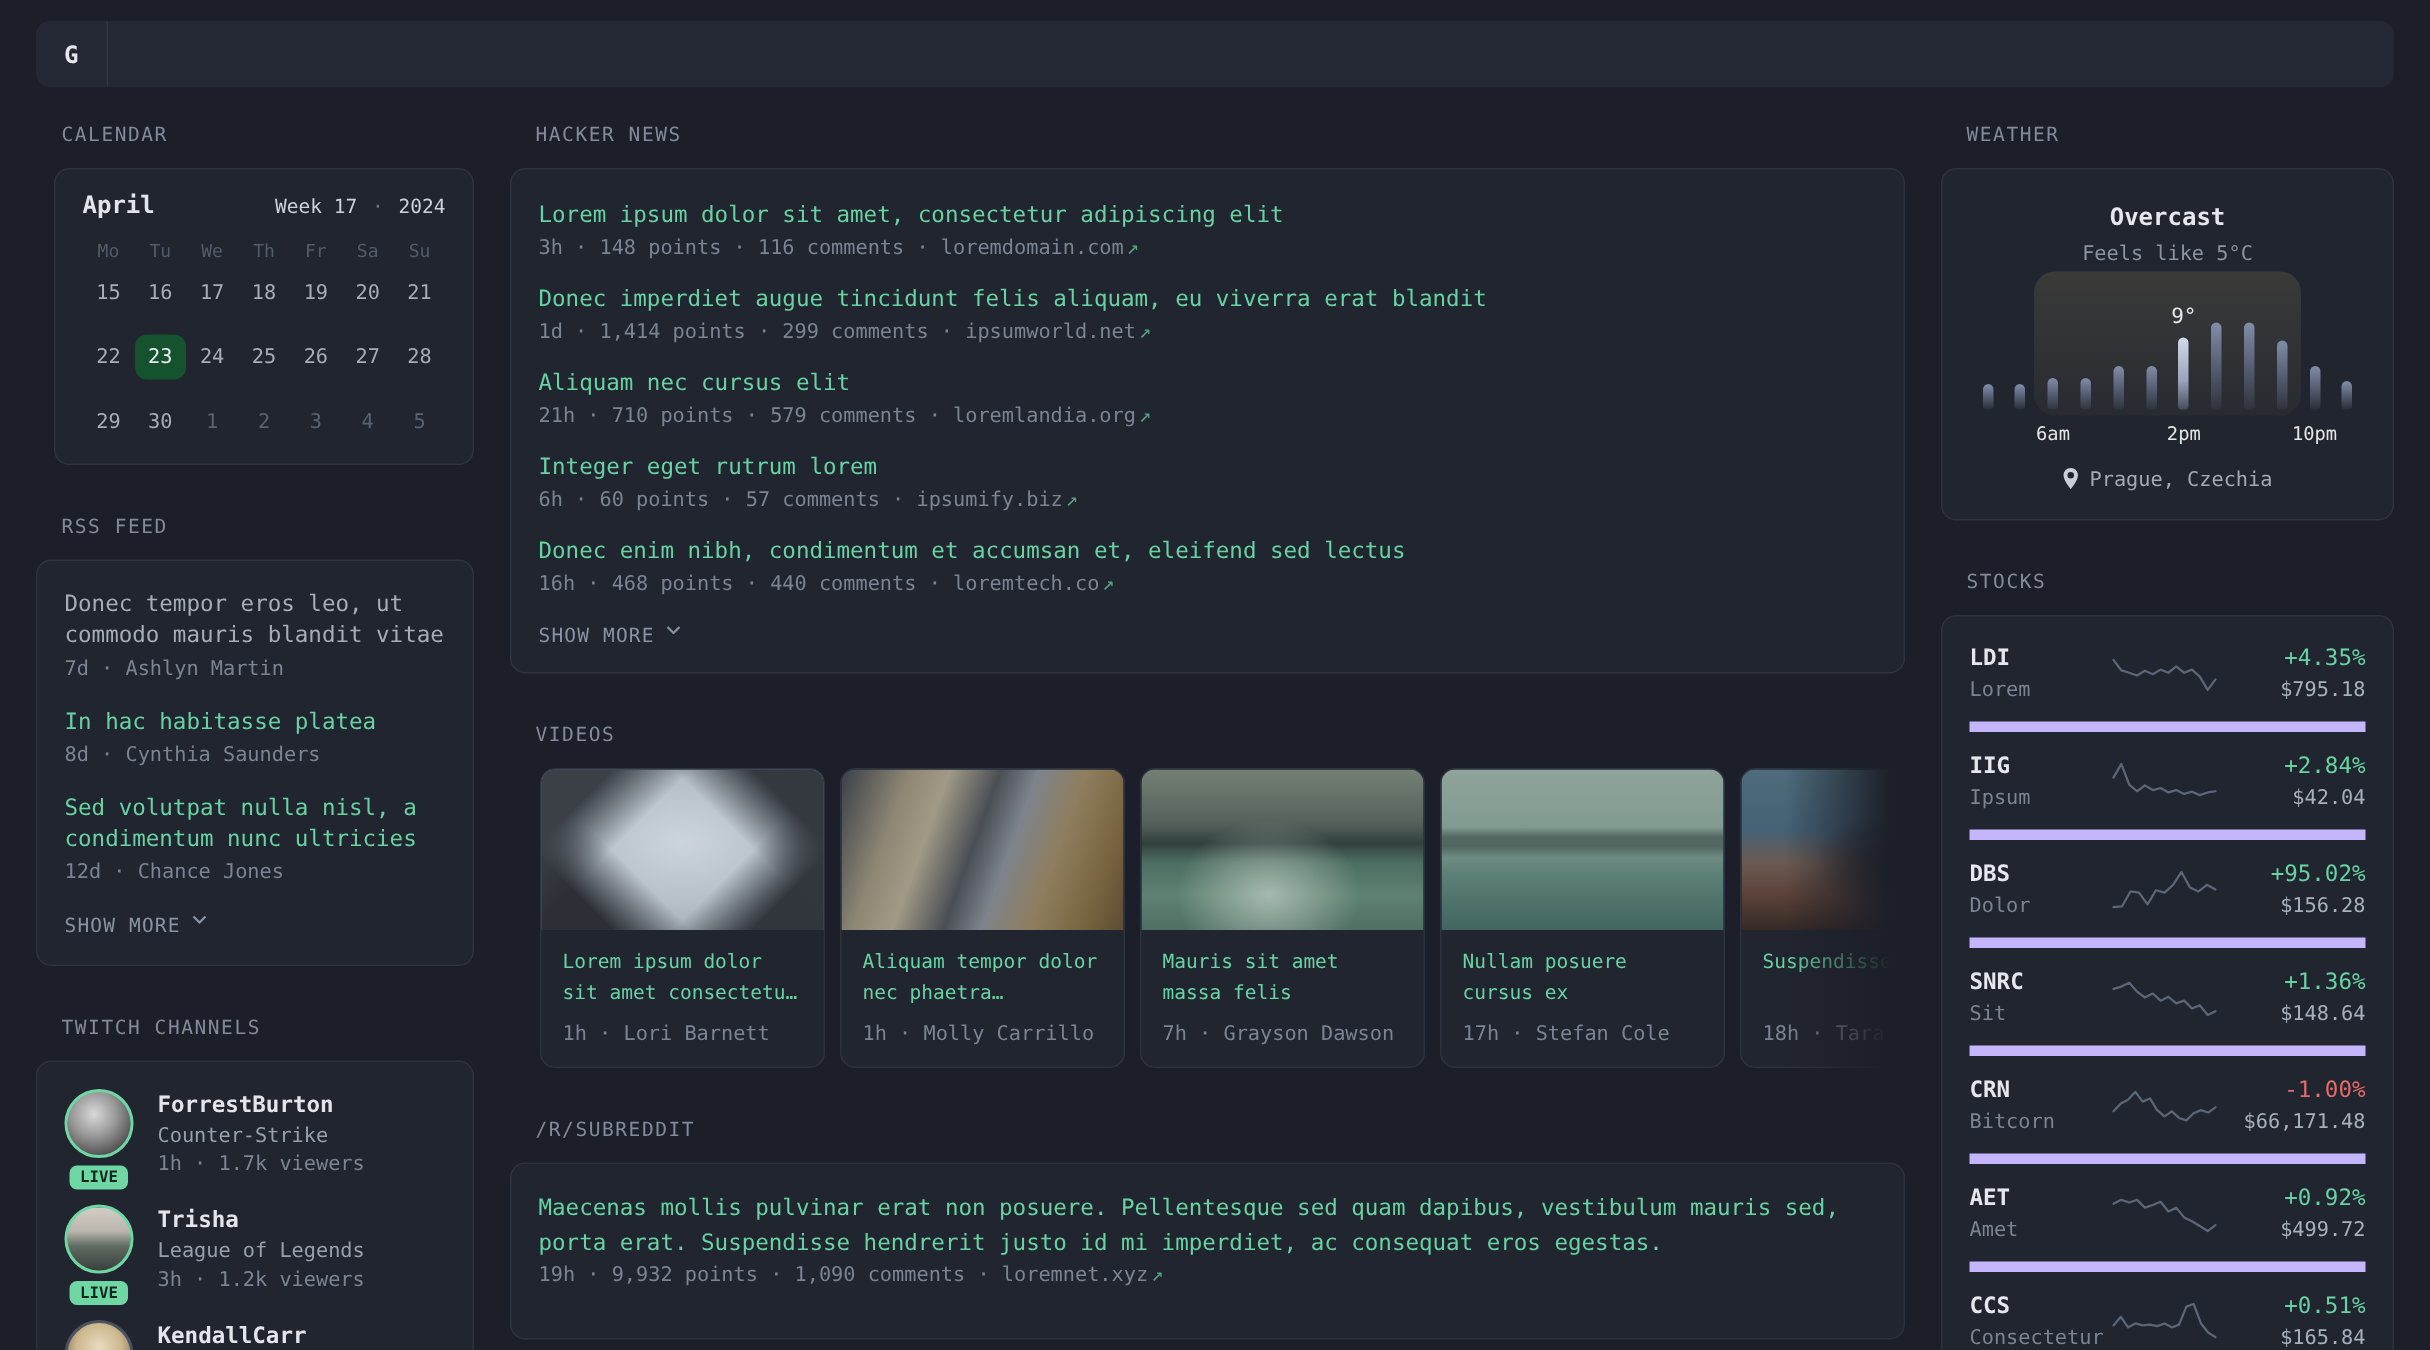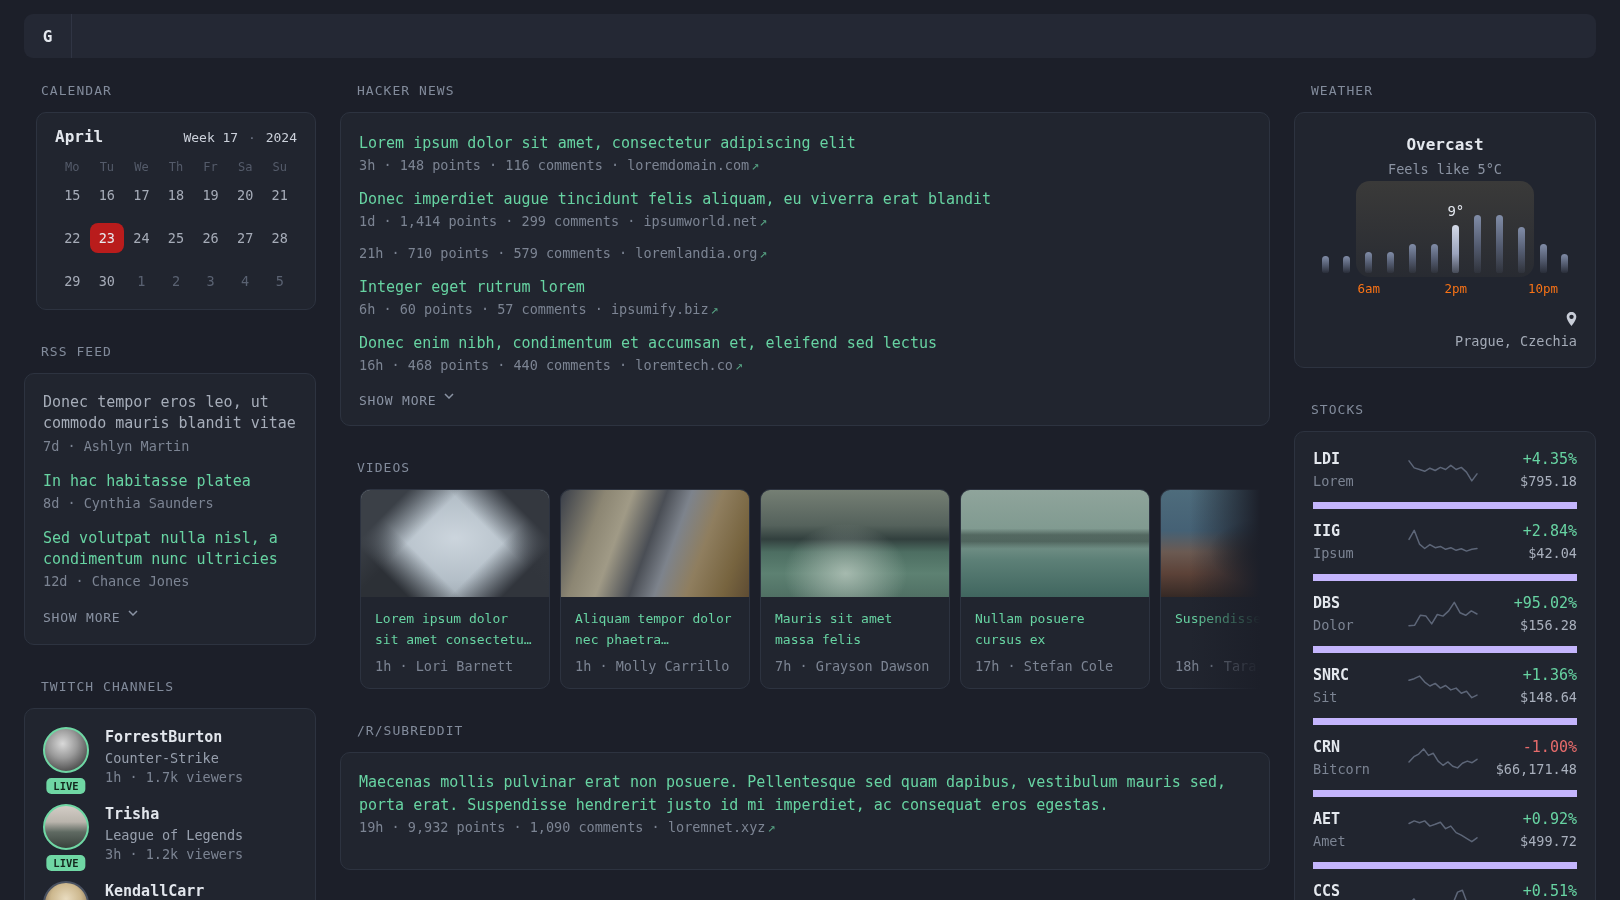--- a/index.html
+++ b/index.html
@@ -30,21 +30,21 @@
   .calendar-card { padding:14px 18px 13px;margin-left:12px; }
   .cal-head { display:flex; justify-content:space-between; align-items:baseline; }
   .cal-month { font-size:16px; font-weight:bold; color:#e2e6ec; }
   .cal-week { font-size:13px; color:#ccd1db; }
   .cal-week .dot { color:#6b7383; margin:0 2px; }
   .cal-weekdays, .cal-days { display:grid; grid-template-columns:repeat(7,1fr); }
   .cal-weekdays { margin-top:14px; }
   .wd { text-align:center; font-size:12px; color:#545b6a; }
   .cal-days { margin-top:6px; row-gap:13px; }
   .day { height:30px; display:flex; align-items:center; justify-content:center; font-size:13.5px; color:#a6acb8; border-radius:8px; }
-  .day.today { background:#b91c1c; color:#e8ebf0; }
+  .day.today { background:#14532d; color:#e8ebf0; }
   .day.dim { color:#5a6272; }
 
   
   .feed-item { margin-bottom:17px; }
   .feed-title { font-size:15px; line-height:1.42; color:#67d3a2; cursor:pointer; }
   .feed-item.read .feed-title { color:#a6adb9; }
   .meta { font-size:13.5px; color:#7c8493; margin-top:3px; }
   .show-more { display:inline-flex; align-items:flex-start; gap:8px; font-size:13px; color:#8a93a3; letter-spacing:.06em; cursor:pointer; margin-top:4px; }
   .show-more svg { stroke:#8a93a3; }
 
@@ -100,22 +100,22 @@
   .w-cond { font-size:16px; font-weight:bold; color:#e4e8ee; }
   .w-feels { font-size:13.5px; color:#8b93a2; margin-top:7px; }
   .wbars { position:relative; width:247px; height:60px; margin:36px auto 0; display:flex; justify-content:space-between; align-items:flex-end; }
   .daylight { position:absolute; left:34px; right:35px; top:-32px; bottom:-4px; border-radius:14px;
     background:linear-gradient(to bottom, rgba(212,186,118,.14), rgba(212,186,118,.04)); }
   .wbar { position:relative; width:7px; border-radius:4px 4px 3px 3px;
     background:linear-gradient(to bottom, #818da8 0%, #525a6e 55%, rgba(70,76,92,.22) 100%); }
   .wbar.hl { background:linear-gradient(to bottom, #d3d9e7 0%, #9aa3bc 60%, rgba(140,150,175,.3) 100%); }
   .wtemp { position:absolute; bottom:100%; margin-bottom:6px; left:50%; transform:translateX(-50%); font-size:14px; color:#e3e7ee; white-space:nowrap; }
   .whours { position:relative; width:247px; height:16px; margin:8px auto 0; }
-  .whour { position:absolute; transform:translateX(-50%); font-size:12.5px; color:#f97316; }
-  .w-loc { display:flex; justify-content:center; align-items:flex-end; gap:7px; margin-top:15px; font-size:13.5px; color:#a3aab6;flex-direction:column; }
+  .whour { position:absolute; transform:translateX(-50%); font-size:12.5px; color:#e5e5e5; }
+  .w-loc { display:flex; justify-content:center; align-items:flex-start; gap:7px; margin-top:15px; font-size:13.5px; color:#a3aab6; }
 
   
   .stocks-card { padding:5px 18px; }
   .stock-row { display:grid; grid-template-columns:92px 1fr 96px; align-items:center; padding:13px 0; border-top:7px solid #c4b5fd; cursor:pointer; }
   .stock-row:first-of-type { border-top:none; }
   .s-ticker { font-size:15px; font-weight:bold; color:#e4e8ee; }
   .s-name { font-size:13.5px; color:#7c8493; margin-top:5px; }
   .s-right { text-align:right; }
   .s-change { font-size:15px; color:#67d3a2; }
   .s-change.neg { color:#e66b6b; }
@@ -329,20 +329,21 @@
                 <div class="hn-title">Lorem ipsum dolor sit amet, consectetur adipiscing elit</div>
                 <div class="meta"><span>3h · 148 points · 116 comments ·</span> <span class="src">loremdomain.com</span><span class="ext">↗</span></div>
               </div>
 
               <div class="hn-item">
                 <div class="hn-title">Donec imperdiet augue tincidunt felis aliquam, eu viverra erat blandit</div>
                 <div class="meta"><span>1d · 1,414 points · 299 comments ·</span> <span class="src">ipsumworld.net</span><span class="ext">↗</span></div>
               </div>
 
               <div class="hn-item">
+                <div class="hn-title">Aliquam nec cursus elit</div>
                 <div class="meta"><span>21h · 710 points · 579 comments ·</span> <span class="src">loremlandia.org</span><span class="ext">↗</span></div>
               </div>
 
               <div class="hn-item">
                 <div class="hn-title">Integer eget rutrum lorem</div>
                 <div class="meta"><span>6h · 60 points · 57 comments ·</span> <span class="src">ipsumify.biz</span><span class="ext">↗</span></div>
               </div>
 
               <div class="hn-item">
                 <div class="hn-title">Donec enim nibh, condimentum et accumsan et, eleifend sed lectus</div>

